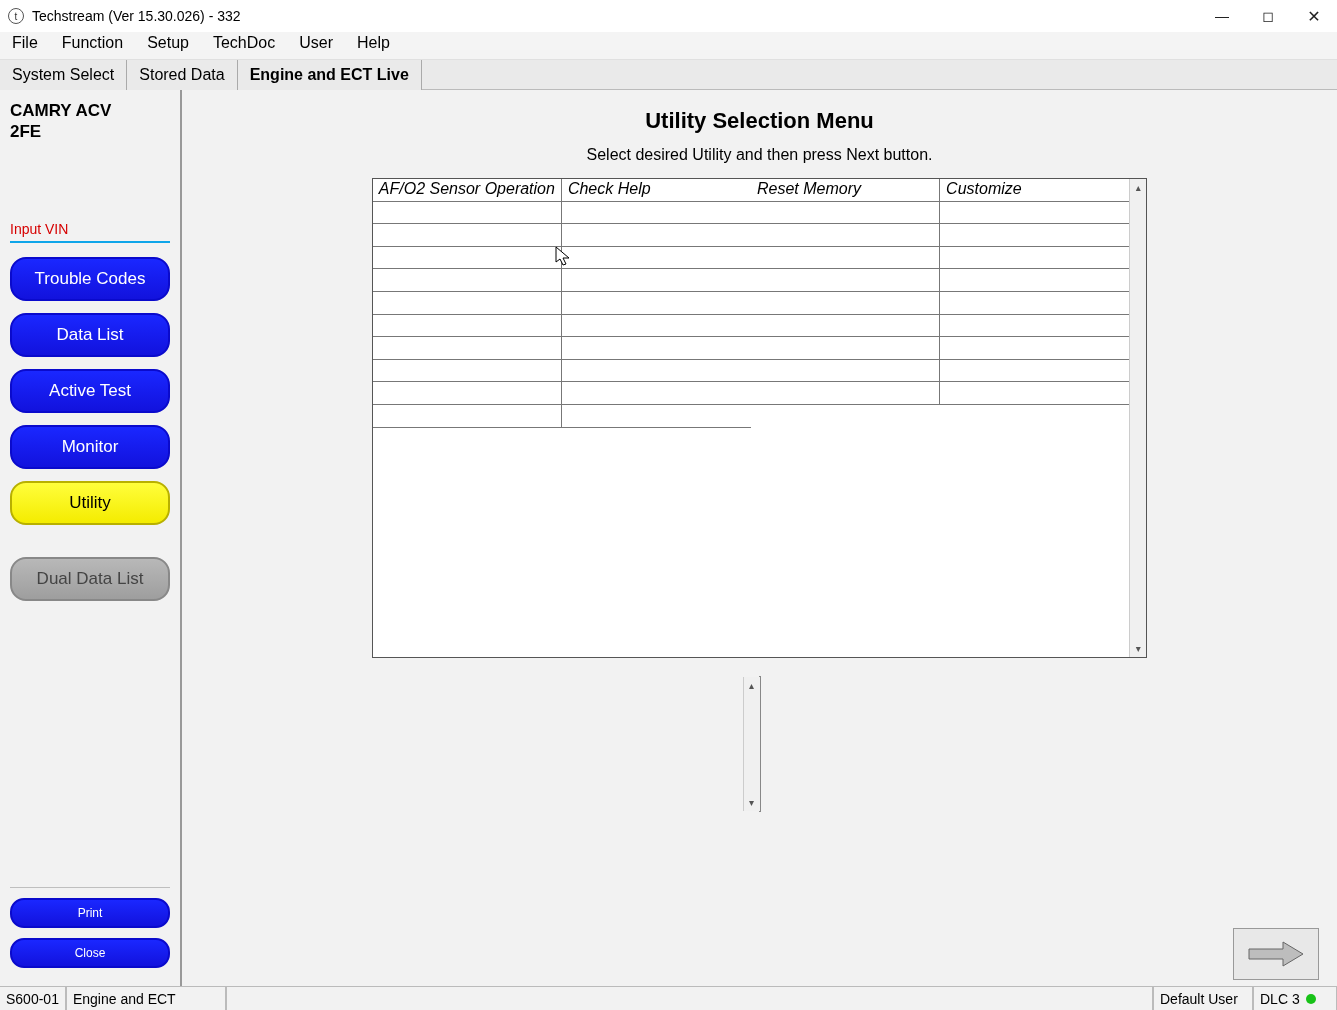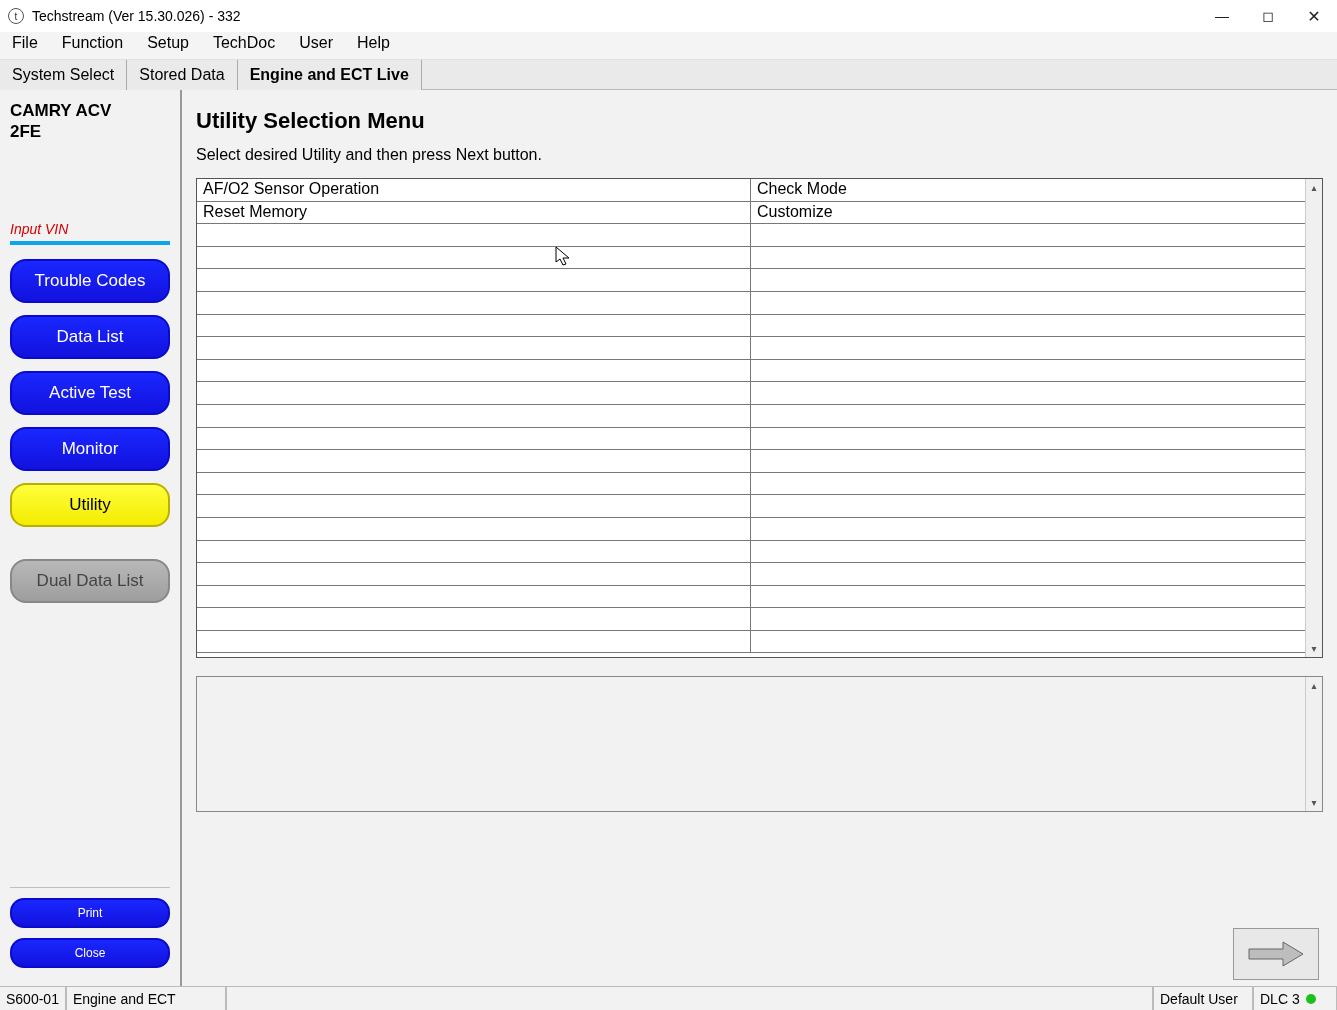--- a/index.html
+++ b/index.html
@@ -104,24 +104,23 @@
   }
   .sidebar .vehicle {
     font-size: 17px;
     font-weight: 700;
     line-height: 1.25;
     margin-bottom: 78px;
   }
   .sidebar .input-vin {
     color: #d60000;
     font-size: 14px;
-    border-bottom: 4px solid #0ea5e9;
+    border-bottom: 2px solid #0ea5e9;
     padding-bottom: 4px;
     margin-bottom: 14px;
-    font-style: italic;
   }
   .side-btn {
     height: 44px;
     border-radius: 16px;
     font-size: 17px;
     color: #fff;
     display: flex;
     align-items: center;
     justify-content: center;
     margin-bottom: 12px;
@@ -161,20 +160,21 @@
   }
 
   
   .main {
     flex: 1;
     background: #f2f2f2;
     padding: 18px 14px 8px 14px;
     display: flex;
     flex-direction: column;
     position: relative;
+    align-items: center;
   }
   .main h1 {
     font-family: Arial, sans-serif;
     font-size: 22px;
     font-weight: 900;
     margin: 0 0 12px 0;
   }
   .main .subtitle {
     font-size: 16px;
     margin-bottom: 14px;
@@ -182,23 +182,24 @@
 
   .table-wrap {
     border: 1px solid #555;
     background: #fff;
     height: 480px;
     display: flex;
   }
   .table-grid {
     flex: 1;
     display: grid;
-    grid-template-columns: 1fr 1fr;
+    grid-template-columns: 1fr 1fr 1fr 1fr;
     grid-auto-rows: 22.6px;
     overflow: hidden;
+    font-style: italic;
   }
   .cell {
     border-right: 1px solid #777;
     border-bottom: 1px solid #777;
     padding: 1px 6px;
     font-size: 16px;
     white-space: nowrap;
     overflow: hidden;
   }
   .col2 { border-right: none; }
@@ -329,21 +330,21 @@
     <div class="bottom-btn">Close</div>
   </div>
 
   <div class="main">
     <h1>Utility Selection Menu</h1>
     <div class="subtitle">Select desired Utility and then press Next button.</div>
 
     <div class="table-wrap">
       <div class="table-grid" id="utility-grid">
           <div class="cell">AF/O2 Sensor Operation</div>
-          <div class="cell col2">Check Mode</div>
+          <div class="cell col2">Check Help</div>
           <div class="cell">Reset Memory</div>
           <div class="cell col2">Customize</div>
           <div class="cell"></div>
           <div class="cell col2"></div>
           <div class="cell"></div>
           <div class="cell col2"></div>
           <div class="cell"></div>
           <div class="cell col2"></div>
           <div class="cell"></div>
           <div class="cell col2"></div>

